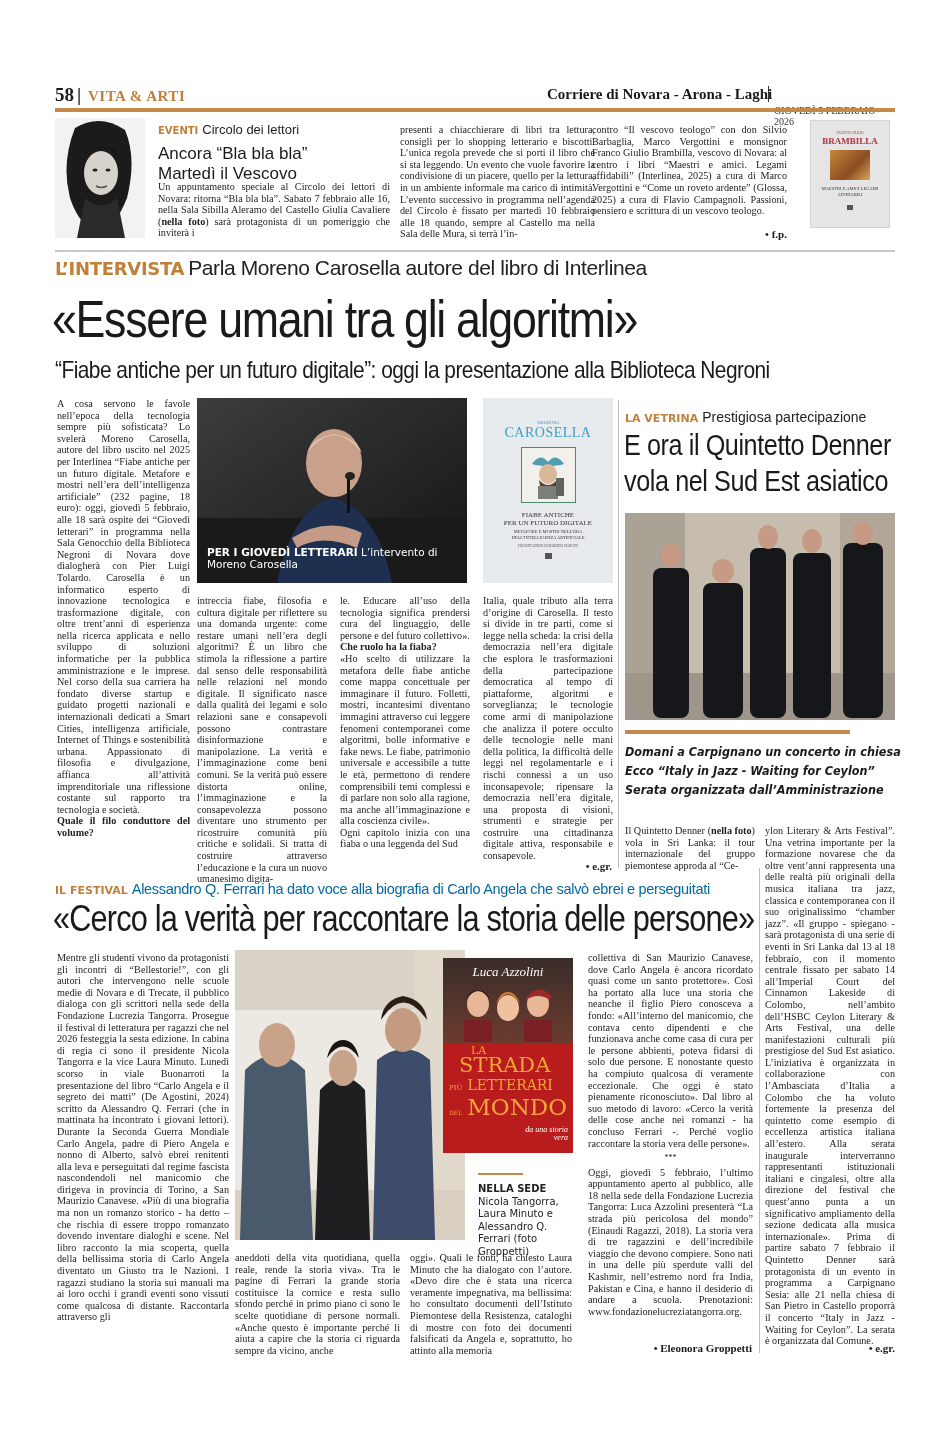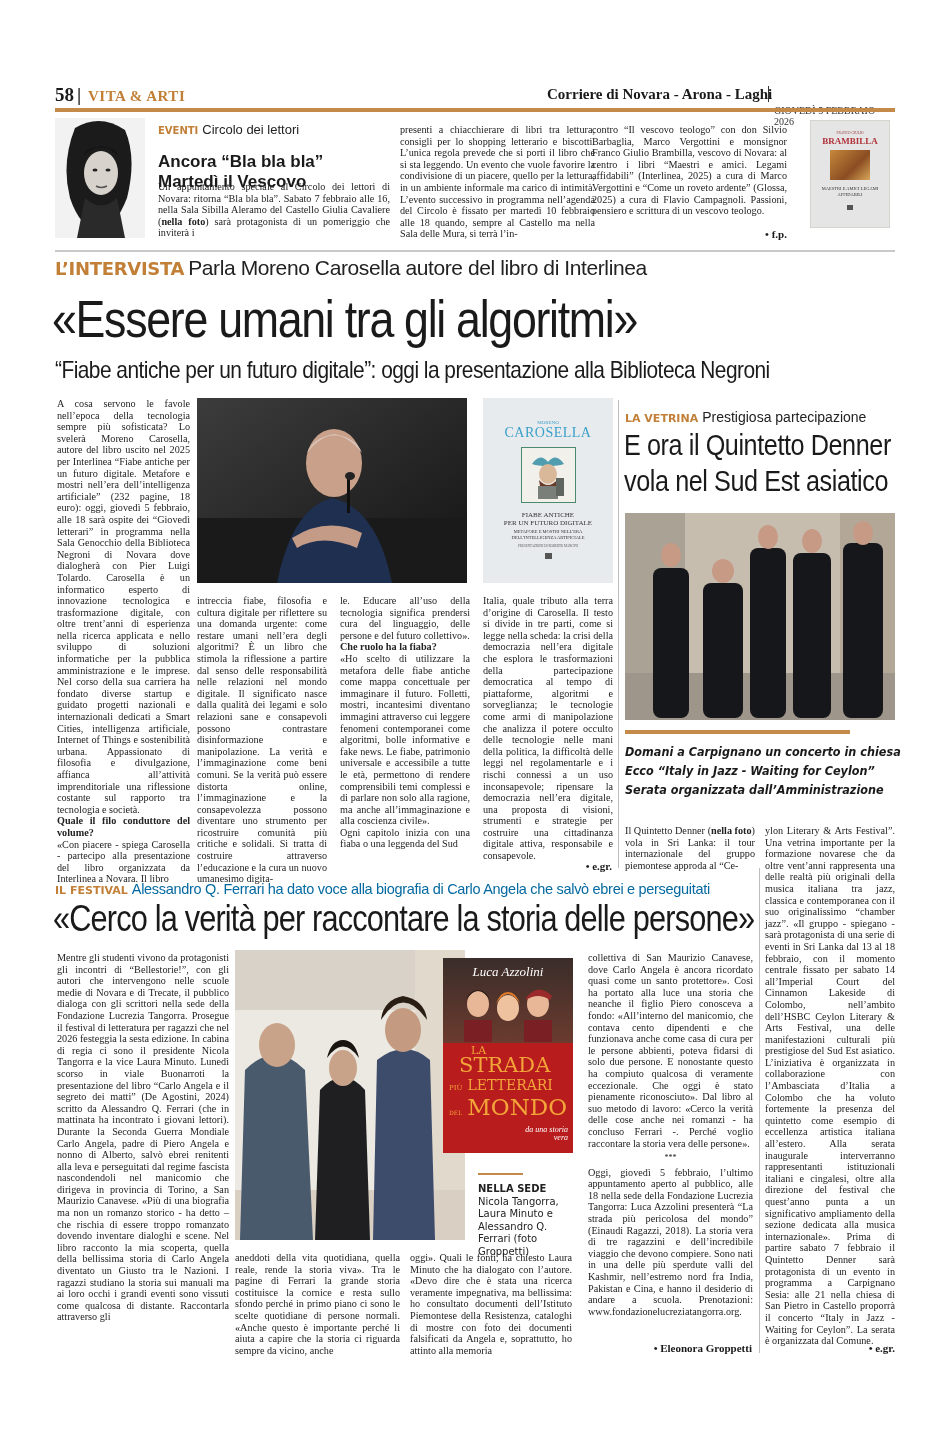--- a/index.html
+++ b/index.html
@@ -42,21 +42,21 @@
     <ellipse cx="53" cy="52" rx="2.5" ry="1.5" fill="#222"></ellipse>
     <path d="M41 68 Q46 71 52 68" stroke="#555" stroke-width="1.5" fill="none"></path>
     <path d="M30 80 Q46 95 62 80 L70 120 L22 120Z" fill="#2a2a2a"></path>
   </svg>
 </div>
 
 <div class="abs" style="left:158px; top:120px; white-space:nowrap;">
   <span class="kicker" style="font-size:10px;">EVENTI</span>
   <span class="sans-cond" style="font-size:13px; color:#222;">Circolo dei lettori</span>
 </div>
-<div class="abs headline" style="left:158px; top:152px; font-size:17px; font-weight:bold; line-height:20px; letter-spacing:0;">
+<div class="abs headline" style="left:158px; top:144px; font-size:17px; font-weight:normal; line-height:20px; letter-spacing:0;">
   <div>Ancora “Bla bla bla”</div>
   <div>Martedì il Vescovo</div>
 </div>
 <div class="abs body-text" style="left:158px; top:181px; width:232px;">
   <span>Un appuntamento speciale al Circolo dei lettori di Novara: ritorna “Bla bla bla”. Sabato 7 febbraio alle 16, nella Sala Sibilla Aleramo del Castello Giulia Cavaliere (</span><b>nella foto</b><span>) sarà protagonista di un pomeriggio che inviterà i</span>
 </div>
 <div class="abs body-text" style="left:400px; top:124px; width:195px;">presenti a chiacchierare di libri tra lettura, consigli per lo shopping letterario e biscotti. L’unica regola prevede che si porti il libro che si sta leggendo. Un evento che vuole favorire la condivisione di un piacere, quello per la lettura, in un ambiente informale ma carico di intimità. L’evento successivo in programma nell’agenda del Circolo è fissato per martedì 10 febbraio alle 18 quando, sempre al Castello ma nella Sala delle Mura, si terrà l’in-</div>
 <div class="abs body-text" style="left:592px; top:124px; width:195px;">contro “Il vescovo teologo” con don Silvio Barbaglia, Marco Vergottini e monsignor Franco Giulio Brambilla, vescovo di Novara: al centro i libri “Maestri e amici. Legami affidabili” (Interlinea, 2025) a cura di Marco Vergottini e “Come un roveto ardente” (Glossa, 2025) a cura di Flavio Campagnoli. Passioni, pensiero e scrittura di un vescovo teologo.</div>
 <div class="abs sig" style="left:700px; top:228px; width:87px;">• f.p.</div>
 
@@ -73,40 +73,43 @@
 <div class="abs" style="left:55px; top:256px; white-space:nowrap;">
   <span class="kicker" style="font-size:18px; letter-spacing:-0.3px;">L’INTERVISTA</span>
   <span class="sans-cond" style="font-size:21px; color:#222; letter-spacing:-0.4px;">Parla Moreno Carosella autore del libro di Interlinea</span>
 </div>
 <div class="abs headline" style="left:52px; top:290px; font-size:52px; line-height:58px; letter-spacing:-1.5px; transform:scaleX(0.86); transform-origin:left;">«Essere umani tra gli algoritmi»</div>
 <div class="abs headline" style="left:55px; top:356px; font-size:24px; line-height:28px; letter-spacing:-0.6px; transform:scaleX(0.87); transform-origin:left; white-space:nowrap;">“Fiabe antiche per un futuro digitale”: oggi la presentazione alla Biblioteca Negroni</div>
 
 <div class="abs body-text" style="left:57px; top:398px; width:133px;">
   <span>A cosa servono le favole nell’epoca della tecnologia sempre più sofisticata? Lo svelerà Moreno Carosella, autore del libro uscito nel 2025 per Interlinea “Fiabe antiche per un futuro digitale. Metafore e mostri nell’era dell’intelligenza artificiale” (232 pagine, 18 euro): oggi, giovedì 5 febbraio, alle 18 sarà ospite dei “Giovedì letterari” in programma nella Sala Genocchio della Biblioteca Negroni di Novara dove dialogherà con Pier Luigi Tolardo. Carosella è un informatico esperto di innovazione tecnologica e trasformazione digitale, con oltre trent’anni di esperienza nella ricerca applicata e nello sviluppo di soluzioni informatiche per la pubblica amministrazione e le imprese. Nel corso della sua carriera ha fondato diverse startup e guidato progetti nazionali e internazionali dedicati a Smart Cities, intelligenza artificiale, Internet of Things e sostenibilità urbana. Appassionato di filosofia e divulgazione, affianca all’attività imprenditoriale una riflessione costante sul rapporto tra tecnologia e società.</span>
   <b style="display:block;">Quale il filo conduttore del volume?</b>
-  <span>«Con piacere - spiega Carosella - partecipo alla presentazione del libro organizzata da Interlinea a Novara. Il libro</span>
 </div>
 
 <div class="abs photo" style="left:197px; top:398px; width:270px; height:185px; background:#2b2b2b;">
   <svg width="270" height="185" viewBox="0 0 270 185">
     <defs>
       <linearGradient id="bg1" x1="0" y1="0" x2="1" y2="1">
           <stop offset="0" stop-color="#3c3c3c"></stop>
           <stop offset="1" stop-color="#141414"></stop>
         </linearGradient>
     </defs>
     <rect width="270" height="185" fill="url(#bg1)"></rect>
     <rect x="0" y="120" width="270" height="65" fill="#1a1a1a"></rect>
     <path d="M80 185 Q95 110 135 100 Q180 110 195 185Z" fill="#1f2f4f"></path>
     <ellipse cx="137" cy="65" rx="28" ry="34" fill="#c9a08a"></ellipse>
     <path d="M110 55 Q137 20 165 55 Q160 40 137 36 Q115 40 110 55Z" fill="#d8c2b6"></path>
     <rect x="150" y="80" width="3" height="35" fill="#111"></rect>
     <ellipse cx="153" cy="78" rx="5" ry="4" fill="#222"></ellipse>
     <path d="M95 140 Q130 118 165 135 L160 150 Q125 135 100 150Z" fill="#c49b86"></path>
   </svg>
+  <div class="abs caption-sans" style="left:10px; top:148px; width:255px; font-size:10.5px; line-height:12px; color:#fff;">
+    <b>PER I GIOVEDÌ LETTERARI</b>
+    <span>L’intervento di Moreno Carosella</span>
+  </div>
 </div>
 
 <div class="abs" style="left:483px; top:398px; width:130px; height:185px; background:#e8ebee;">
   <div style="text-align:center; font-size:5px; margin-top:22px; color:#3aa0c8;">MORENO</div>
   <div style="text-align:center; font-size:14px; font-family:'Liberation Serif',serif; color:#3aa0c8; letter-spacing:0.5px;">CAROSELLA</div>
   <div style="width:55px; height:56px; margin:6px auto 0; border:1.5px solid #4b8a6a; background:#f2f0ea; position:relative;">
     <svg width="52" height="53" viewBox="0 0 52 53">
       <path d="M10 16 Q18 4 26 14 Q34 4 42 16 Q36 18 26 18 Q16 18 10 16Z" fill="#4f9dae"></path>
       <ellipse cx="26" cy="26" rx="9" ry="10" fill="#d9b89a"></ellipse>
       <path d="M17 32 Q26 42 35 32 L34 38 Q26 44 18 38Z" fill="#6b3b2a"></path>

